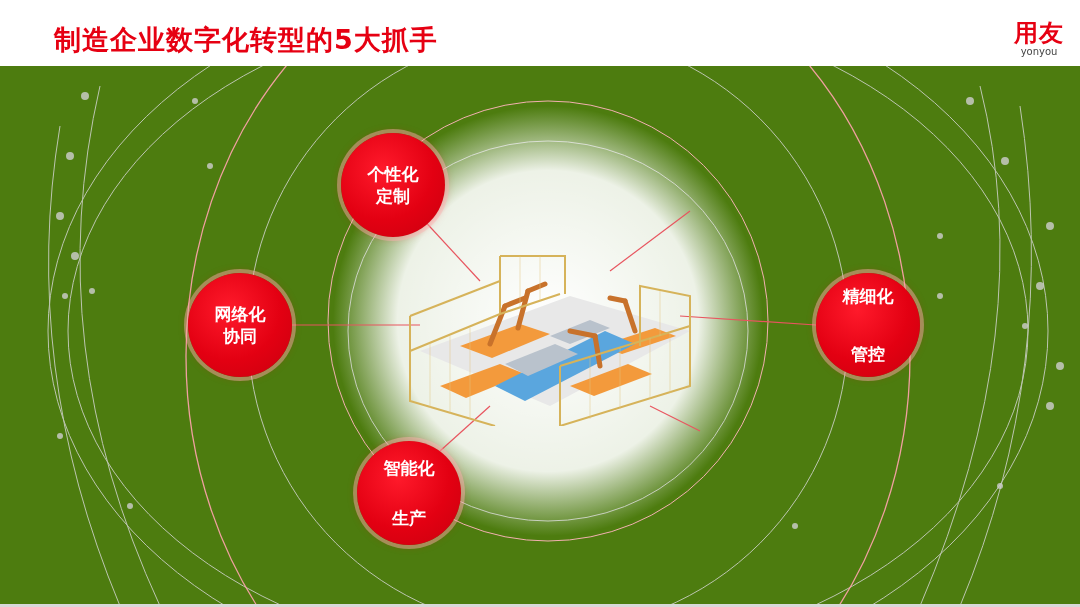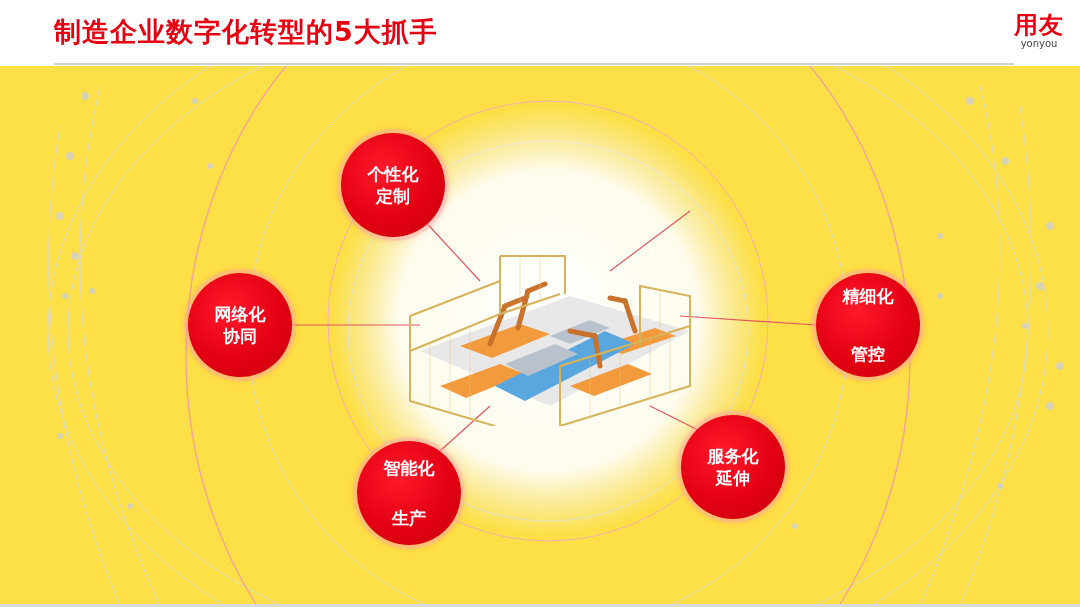--- a/index.html
+++ b/index.html
@@ -1,23 +1,23 @@
 <!DOCTYPE html>
 <html><head>
 <meta charset="utf-8">
 <style>
   html, body { margin:0; padding:0; }
   body { width:1080px; height:607px; overflow:hidden; background:#ffffff; position:relative; font-family:"DejaVu Sans", sans-serif; }
-  .header { position:absolute; left:0; top:0; width:1080px; height:64px; background:#ffffff; }
+  .header { position:absolute; left:0; top:8px; width:1080px; height:64px; background:#ffffff; }
   .title { position:absolute; left:54px; top:14px; font-size:27px; font-weight:bold; color:#e60012; letter-spacing:1px; white-space:nowrap; }
   .header-rule { position:absolute; left:54px; top:63px; width:960px; height:2px; background:#d0d0d0; }
   .logo { position:absolute; left:1000px; top:12px; width:64px; text-align:center;margin-left:7px; }
   .logo-cn { font-size:24px; font-weight:bold; color:#e60012; line-height:26px; letter-spacing:1px; }
   .logo-en { font-size:10px; color:#444; line-height:12px; }
-  .stage { position:absolute; left:0; top:66px; width:1080px; height:541px; background:#fde047; overflow:hidden; }
+  .stage { position:absolute; left:0; top:66px; width:1080px; height:541px; background:#4d7c0f; overflow:hidden; }
   .stage svg.bg { position:absolute; left:0; top:0; }
   .node { position:absolute; width:104px; height:104px; border-radius:50%; display:flex; flex-direction:column; align-items:center; justify-content:center; color:#fff; font-weight:bold; font-size:17px; line-height:22px; text-align:center; box-shadow:0 0 0 4px rgba(255,180,180,0.45), 0 0 10px rgba(230,0,18,0.35); }
   .node.red { background:radial-gradient(circle at 40% 35%, #ff1a2b 0%, #e30012 55%, #c8000e 100%); }
   .node.green { background:radial-gradient(circle at 40% 35%, #9fd75b 0%, #86c540 60%, #74b233 100%); box-shadow:0 0 0 4px rgba(255,190,190,0.55), 0 0 8px rgba(120,180,60,0.3); }
   .node span { display:block; }
   .factory { position:absolute; left:400px; top:170px; width:300px; height:190px; }
   .bottom-bar { position:absolute; left:0; top:604px; width:1080px; height:3px; background:#d9d9d9; }
 </style>
 </head>
 <body>
@@ -143,19 +143,15 @@
     <span>协同</span>
   </div>
   <div class="node red" style="left:816px; top:207px;gap:36px;">
     <span>精细化</span>
     <span>管控</span>
   </div>
   <div class="node red" style="left:357px; top:375px;gap:28px;">
     <span>智能化</span>
     <span>生产</span>
   </div>
-  <div class="node red" style="left:681px; top:349px;">
-    <span>服务化</span>
-    <span>延伸</span>
-  </div>
 </div>
 
 <div class="bottom-bar"></div>
 
 </body></html>

